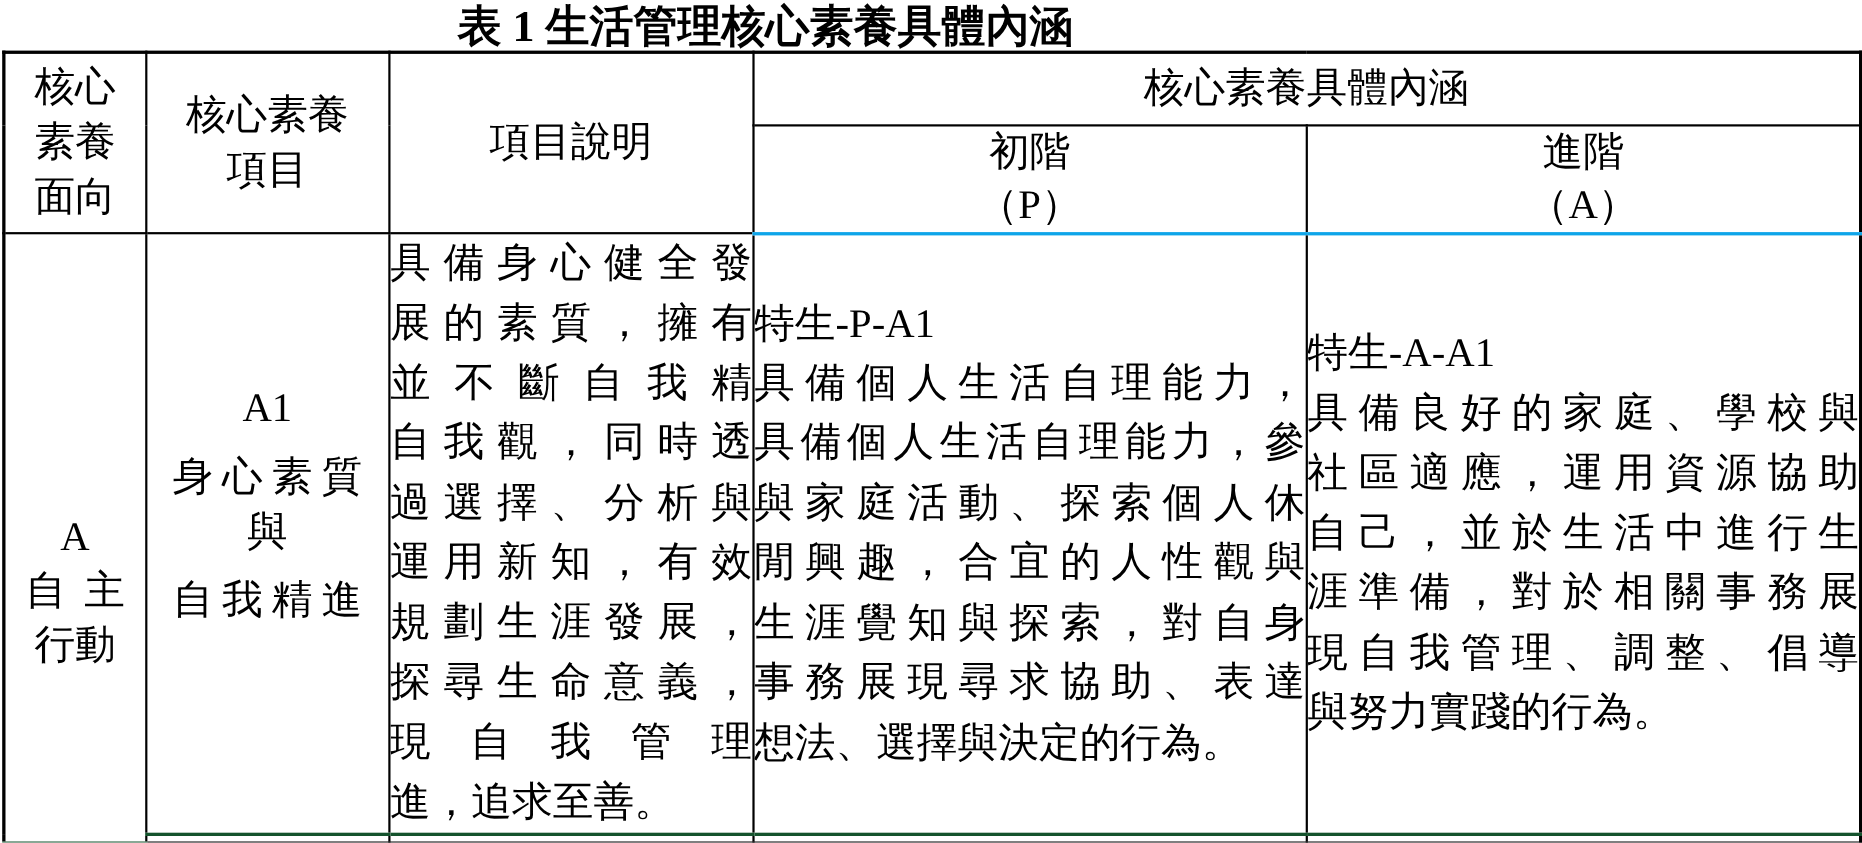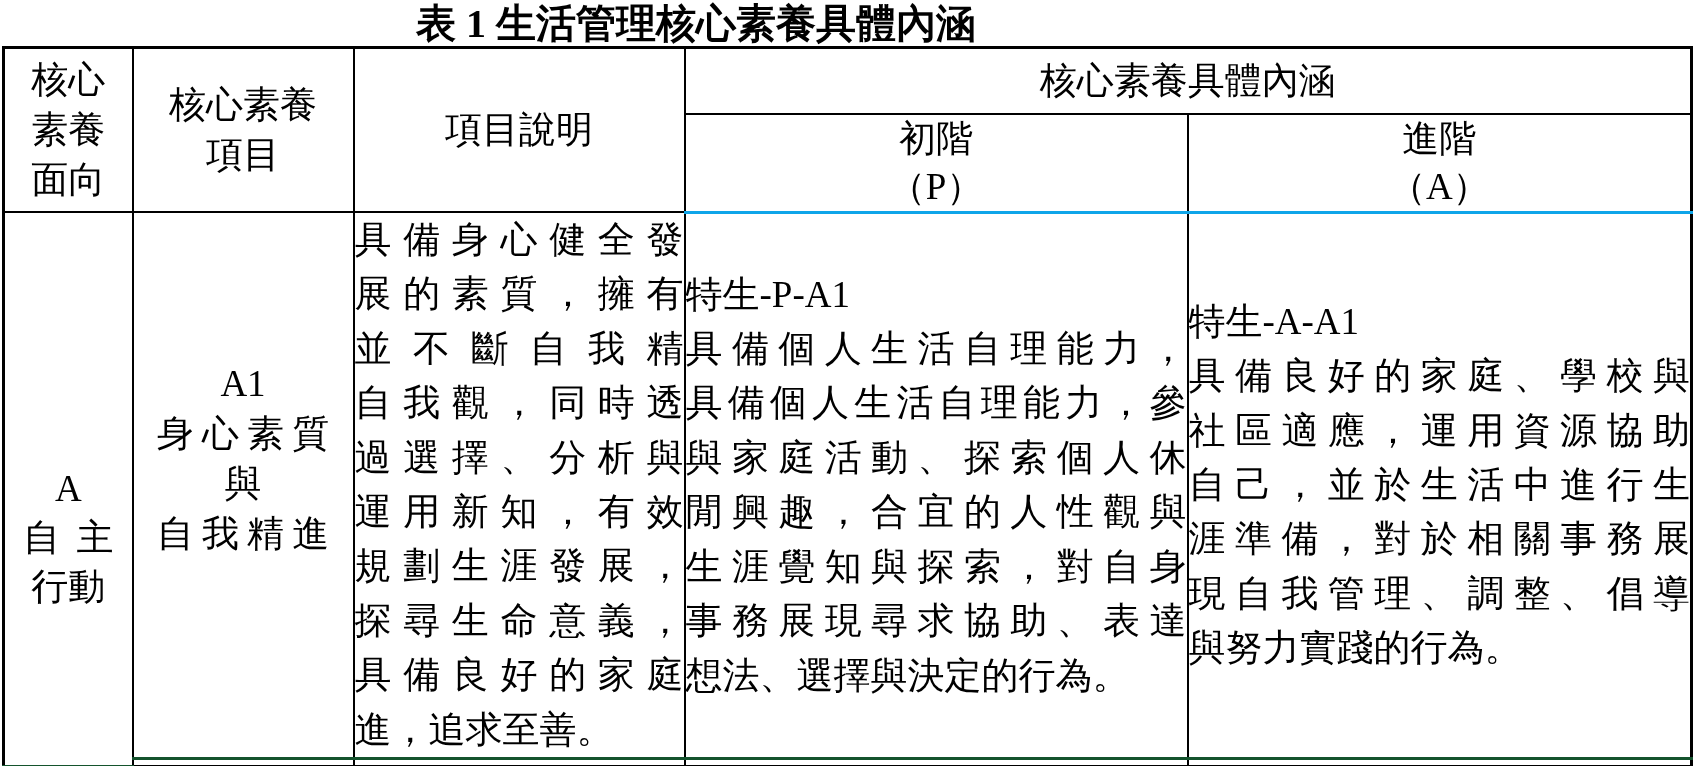--- a/index.html
+++ b/index.html
@@ -59,21 +59,21 @@
     padding: 3px 10px 0 12px;
     line-height: 54.4px;
   }
   .jline { text-align: justify; text-align-last: justify; text-justify: inter-character; }
   .jlast { text-align: left; text-align-last: left; }
   .code-line { text-align: left; }
 
   .dim-inner { position: relative; top: 48px; line-height: 49px; }
   .item-inner { position: relative; top: -26px; line-height: 50px; }
   .sp-wide { letter-spacing: 0.45em; text-indent: 0.45em; }
-  .sp-mid  { letter-spacing: 0.22em; text-indent: 0.22em; }
+  .sp-mid  { letter-spacing: 0.22em; text-indent: 0.22em; margin-top: 12px; }
 </style>
 </head>
 <body>
 
 <div class="page">
 
   <div class="doc-title">表 1 生活管理核心素養具體內涵</div>
 
   <table class="comp-table">
     <colgroup>
@@ -132,21 +132,21 @@
       </td>
       <td class="text-cell">
         <div class="jline">具備身心健全發</div>
         <div class="jline">展的素質，擁有</div>
         <div class="jline">並不斷自我精</div>
         <div class="jline">自我觀，同時透</div>
         <div class="jline">過選擇、分析與</div>
         <div class="jline">運用新知，有效</div>
         <div class="jline">規劃生涯發展，</div>
         <div class="jline">探尋生命意義，</div>
-        <div class="jline">具備良好的家庭</div>
+        <div class="jline">現自我管理</div>
         <div class="jlast">進，追求至善。</div>
       </td>
       <td class="text-cell">
         <div class="code-line">特生-P-A1</div>
         <div class="jline">具備個人生活自理能力，</div>
         <div class="jline">具備個人生活自理能力，參</div>
         <div class="jline">與家庭活動、探索個人休</div>
         <div class="jline">閒興趣，合宜的人性觀與</div>
         <div class="jline">生涯覺知與探索，對自身</div>
         <div class="jline">事務展現尋求協助、表達</div>

